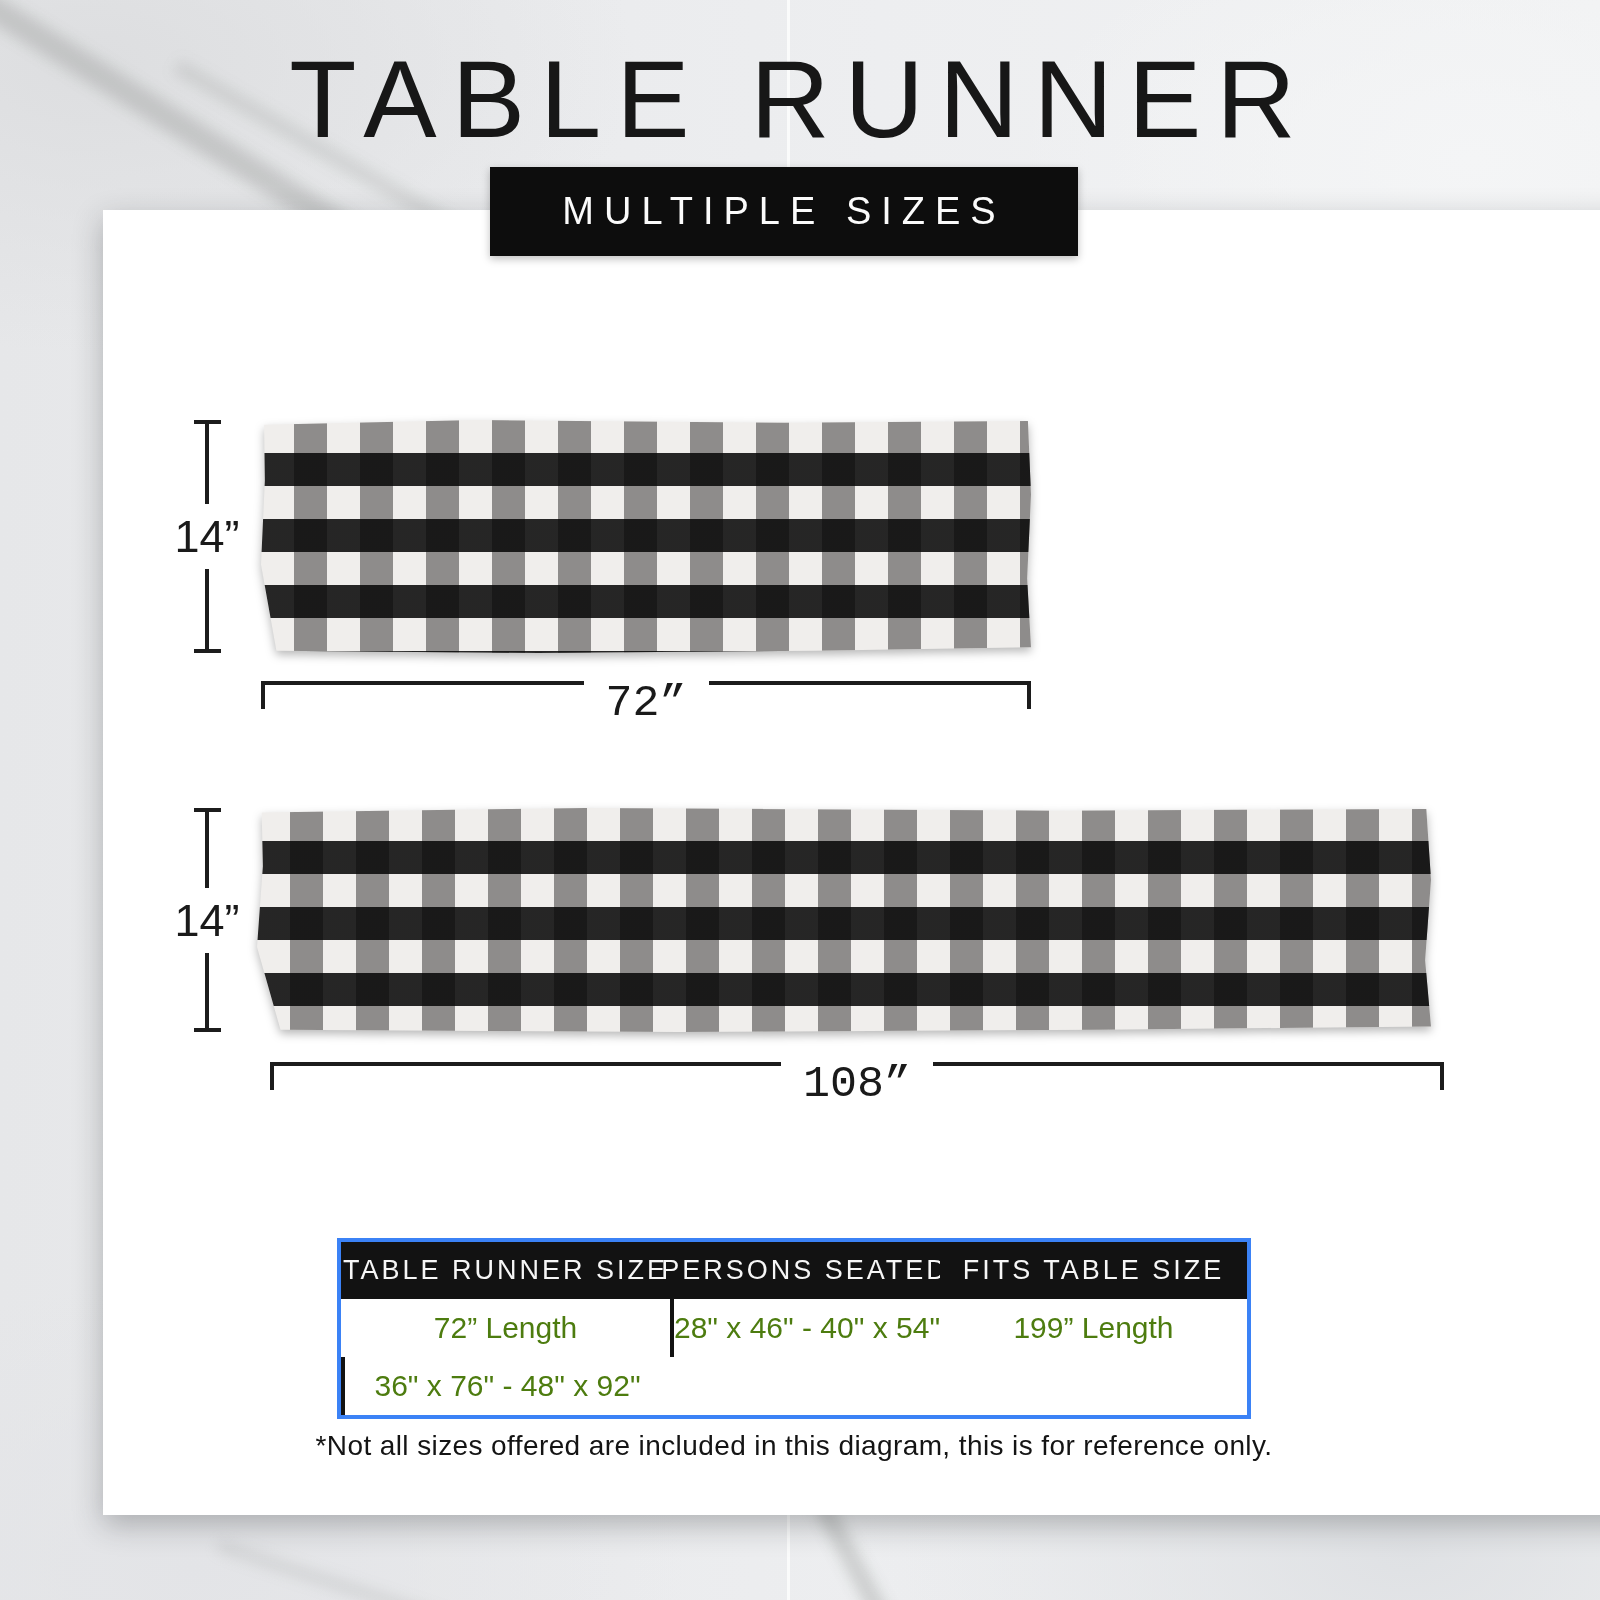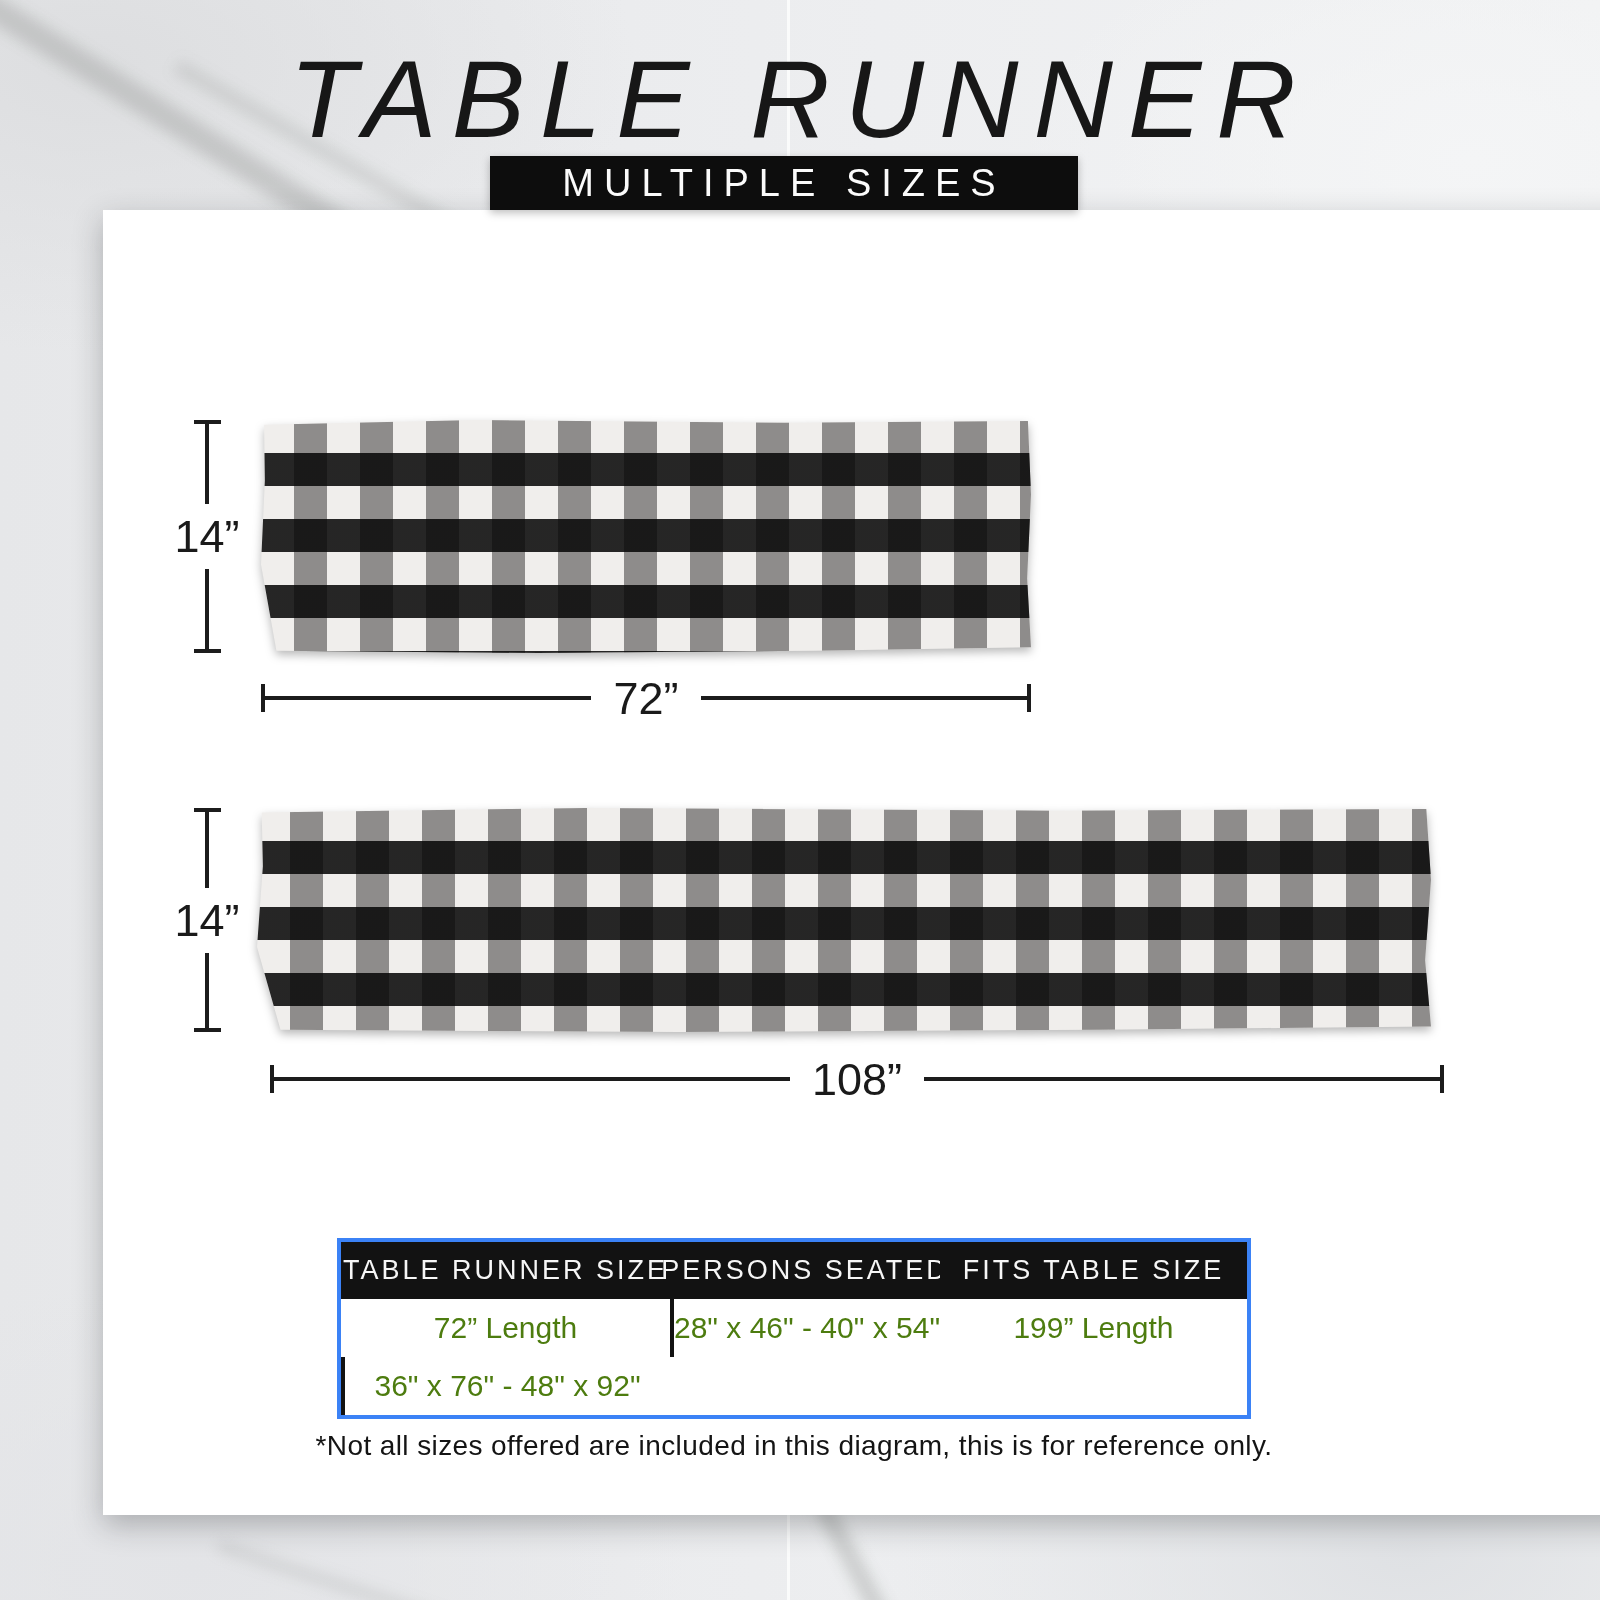--- a/index.html
+++ b/index.html
@@ -21,25 +21,25 @@
   .vein.v1 { left:-60px; top:-40px; width:560px; height:26px; transform:rotate(32deg); transform-origin:left top; }
   .vein.v2 { left:180px; top:60px;  width:760px; height:14px; transform:rotate(30deg); transform-origin:left top; opacity:.7; }
   .vein.v3 { left:830px; top:1500px; width:360px; height:18px; transform:rotate(62deg); transform-origin:left top; }
   .vein.v4 { left:220px; top:1540px; width:420px; height:12px; transform:rotate(18deg); transform-origin:left top; opacity:.6; }
   .vein.v5 { left:1480px; top:300px; width:500px; height:12px; transform:rotate(75deg); transform-origin:left top; opacity:.55; }
   .seam { position:absolute; left:787px; top:0; width:3px; height:1600px; background:rgba(255,255,255,0.75); z-index:0; }
 
   .title {
     position:absolute; z-index:2; left:0; top:44px; width:1600px; margin:0;
     text-align:center; font-size:110px; font-weight:300; letter-spacing:15px;
-    color:#171717; line-height:1; white-space:nowrap;font-style:italic;
+    color:#171717; line-height:1; white-space:nowrap;
   }
 
   .banner {
-    position:absolute; z-index:3; left:490px; top:156px; width:588px; height:54px;
+    position:absolute; z-index:3; left:490px; top:167px; width:588px; height:89px;
     background:#0d0d0d; display:flex; align-items:center; justify-content:center;
     box-shadow:0 3px 8px rgba(0,0,0,0.25);
   }
   .banner span { color:#fbfbfb; font-size:38px; font-weight:300; letter-spacing:10px; white-space:nowrap; }
 
   .card {
     position:absolute; z-index:1; left:103px; top:210px; width:1580px; height:1305px;
     background:#ffffff; box-shadow:0 10px 28px rgba(40,42,48,0.30);
   }
 
@@ -56,21 +56,21 @@
   .runner-72  { left:158px; top:210px; width:770px;  height:233px; }
   .runner-108 { left:154px; top:598px; width:1174px; height:224px; }
 
   
   .vdim { position:absolute; width:100px; display:flex; flex-direction:column; align-items:center; }
   .vdim-72  { left:54px; top:210px; height:233px; }
   .vdim-108 { left:54px; top:598px; height:224px; }
   .cap-h { width:27px; height:4px; background:#1c1c1c; flex:0 0 auto; }
   .vseg  { width:4px; flex:1 1 auto; background:#1c1c1c; }
 
-  .hdim { position:absolute; height:34px; display:flex; align-items:center; }
+  .hdim { position:absolute; height:34px; display:flex; align-items:flex-start;font-family:Liberation Mono, monospace; }
   .hdim-72  { left:158px; top:471px; width:770px; }
   .hdim-108 { left:154px; top:852px; width:1174px;margin-left:13px; }
   .cap-v { width:4px; height:28px; background:#1c1c1c; flex:0 0 auto; }
   .hseg  { height:4px; flex:1 1 auto; background:#1c1c1c; }
 
   .dim-label { font-size:45px; font-weight:300; color:#1a1a1a; line-height:1; white-space:nowrap; }
   .vdim .dim-label { margin:10px 0; }
   .hdim .dim-label { margin:0 22px; }
 
   

